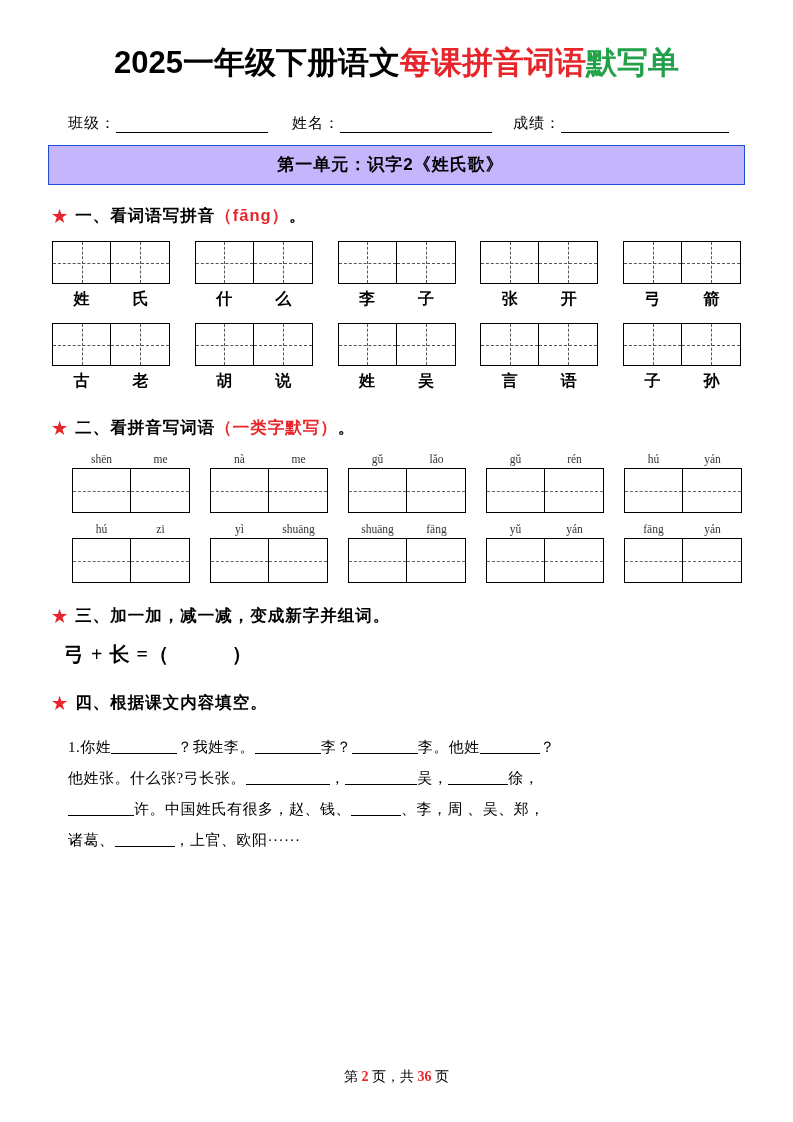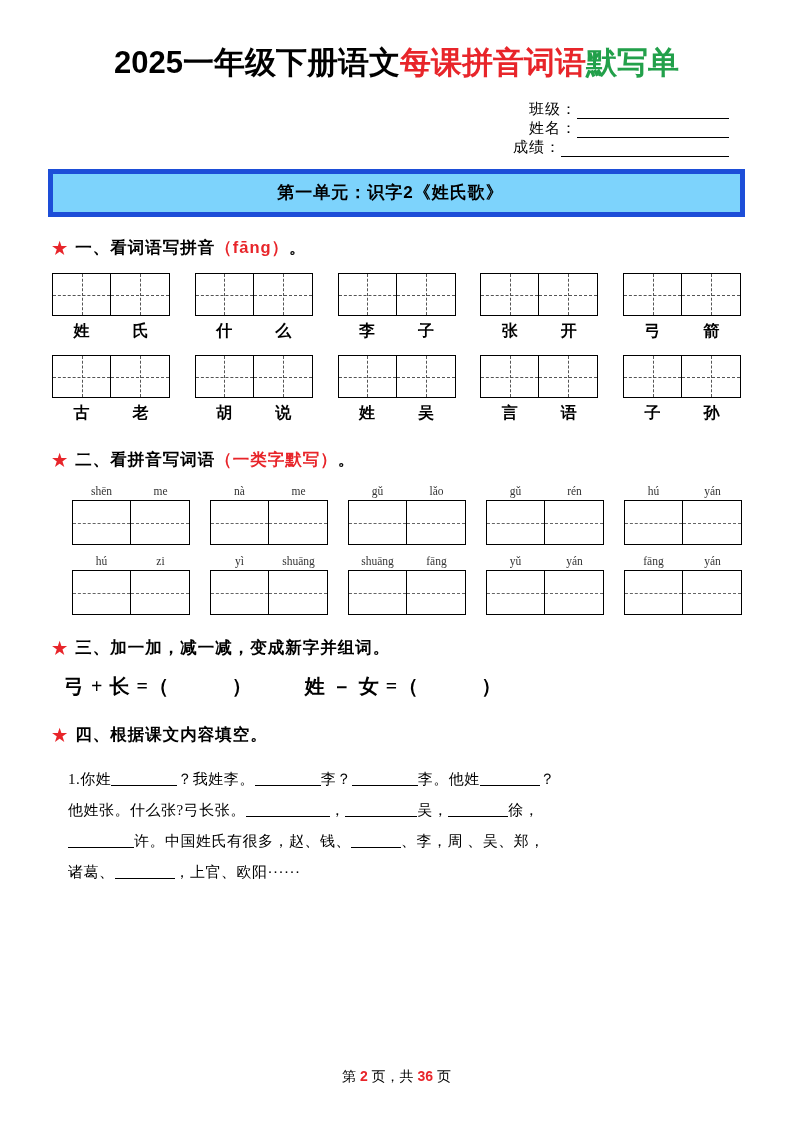--- a/index.html
+++ b/index.html
@@ -23,53 +23,52 @@
     position: relative;
   }
 
   
   .title {
     text-align: center;
     font-size: 31px;
     font-weight: bold;
     letter-spacing: 0px;
     margin-top: 8px;
-    margin-bottom: 16px;
+    margin-bottom: 30px;
     white-space: nowrap;
   }
   .title .blk { color: #000000; }
   .title .red { color: #e8252a; }
   .title .grn { color: #22a04a; }
 
   
   .info-line {
     display: flex;
     align-items: flex-end;
     font-size: 15px;
     margin: 0 18px 12px 22px;
     letter-spacing: 1px;
-    flex-direction: column;
   }
   .info-item { display: flex; align-items: flex-end; white-space: nowrap; }
   .info-label { font-size: 15px; }
   .info-blank {
     display: inline-block;
     border-bottom: 1px solid #000;
     height: 14px;
   }
   .b1 { width: 152px; }
   .b2 { width: 152px; }
   .b3 { width: 168px; }
   .sp-a { width: 46px; }
   .sp-b { width: 40px; }
 
   
   .unit-banner {
-    background: #7dd3fc;
-    border: 5px solid #1d4ed8;
+    background: #c4b5fd;
+    border: 1px solid #1d4ed8;
     text-align: center;
     font-size: 17px;
     font-weight: bold;
     padding: 7px 12px 8px 0;
     margin: 0 2px 20px 2px;
     letter-spacing: 1px;
   }
 
   
   .sec-head {
@@ -210,21 +209,21 @@
   .u72 { width: 72px; }
   .u80 { width: 84px; }
 
   
   .footer {
     position: absolute;
     left: 0; right: 0;
     bottom: 36px;
     text-align: center;
     font-size: 14px;
-    font-family: Liberation Sans, sans-serif;
+    font-family: Liberation Serif, serif;
     margin-top: 12px;
   }
   .footer .pg { color: #e8252a; font-weight: bold; }
 </style>
 </head>
 <body>
 
 <div class="page">
 
   <div class="title">
@@ -481,21 +480,20 @@
   <div class="sec-head" style="margin-top:22px;">
     <span class="star">★</span>
     <span class="txt">三、</span>
     <span class="txt">加一加，减一减，变成新字并组词。</span>
   </div>
 
   <div class="eq-row">
     <span class="eq"><span>弓 + 长 =（</span><span class="gap"></span><span>）</span></span>
     <span class="eq-sp"></span>
     <span class="eq-sp"></span>
-    <span class="eq"><span>姓 － 女 =（</span><span class="gap"></span><span>）</span></span>
   </div>
 
   <div class="sec-head" style="margin-top:24px;">
     <span class="star">★</span>
     <span class="txt">四、</span>
     <span class="txt">根据课文内容填空。</span>
   </div>
 
   <div class="para">
     <span>1.你姓</span><span class="ul u66"></span><span>？我姓李。</span><span class="ul u66"></span><span>李？</span><span class="ul u66"></span><span>李。他姓</span><span class="ul u60"></span><span>？</span><br>

